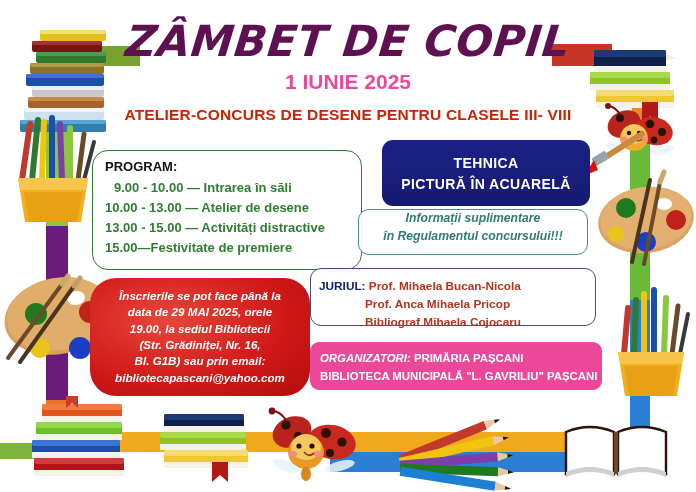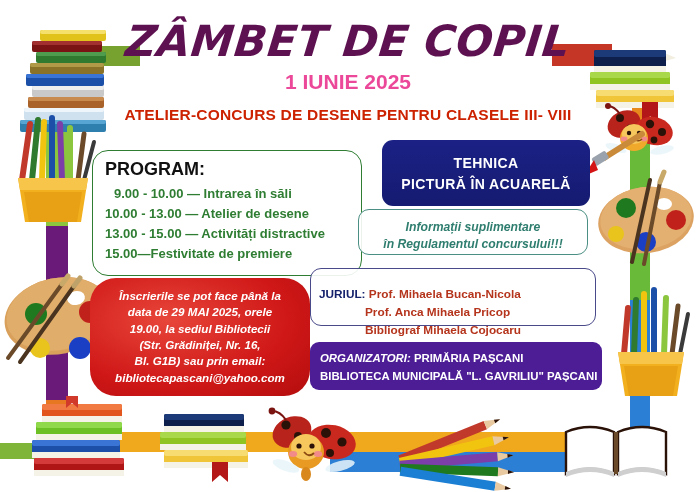--- a/index.html
+++ b/index.html
@@ -44,21 +44,21 @@
     font-size:15.5px;font-weight:bold;color:#cc2200;letter-spacing:0.2px;
   }
 
   
   .program-box{
     position:absolute;left:92px;top:150px;width:270px;
     border:1.6px solid #2e7d32;border-radius:16px;
     background:rgba(255,255,255,0.92);
     padding:8px 10px 10px 12px;box-sizing:border-box;
   }
-  .program-title{font-size:18px;font-weight:bold;color:#111;margin-bottom:4px;}
+  .program-title{font-size:13px;font-weight:bold;color:#111;margin-bottom:4px;}
   .program-line{font-size:13px;font-weight:bold;color:#2e7d32;line-height:1.55;white-space:nowrap;}
   .program-line.indent{padding-left:9px;}
 
   
   .reg-box{
     position:absolute;left:90px;top:278px;width:220px;height:118px;
     background:radial-gradient(ellipse at 35% 35%, #e8463a 0%, #cf1717 60%, #b40d0d 100%);
     border-radius:26px;
     display:flex;align-items:center;justify-content:center;
     box-sizing:border-box;padding:6px 8px;
@@ -75,39 +75,39 @@
     border-radius:11px;
     display:flex;flex-direction:column;align-items:center;justify-content:center;
   }
   .tehnica-l1{color:#fff;font-size:14px;font-weight:bold;letter-spacing:0.4px;}
   .tehnica-l2{color:#fff;font-size:14px;font-weight:bold;letter-spacing:0.4px;margin-top:5px;}
 
   
   .info-box{
     position:absolute;left:358px;top:209px;width:228px;height:44px;
     border:1.4px solid #4b8f84;border-radius:11px;background:rgba(255,255,255,0.9);
-    display:flex;flex-direction:column;align-items:center;justify-content:flex-end;
+    display:flex;flex-direction:column;align-items:center;justify-content:flex-start;
   }
   .info-l{color:#2e7d6e;font-size:12.2px;font-weight:bold;font-style:italic;line-height:1.45;}
 
   
   .jury-box{
     position:absolute;left:310px;top:268px;width:286px;height:58px;
     border:1.3px solid #4a4a8a;border-radius:11px;background:rgba(255,255,255,0.9);
-    padding:17px 8px;box-sizing:border-box;
+    padding:9px 8px;box-sizing:border-box;
   }
   .jury-row{font-size:11.8px;font-weight:bold;line-height:1.52;white-space:nowrap;}
   .jury-label{color:#15216b;}
   .jury-name{color:#b5341c;}
   .jury-indent{padding-left:46px;}
 
   
   .org-box{
     position:absolute;left:310px;top:342px;width:292px;height:48px;
-    background:#4c1d95;border-radius:9px;
+    background:#ec4899;border-radius:9px;
     padding:7px 10px;box-sizing:border-box;
   }
   .org-row{color:#fff;font-size:11.4px;font-weight:bold;line-height:1.62;white-space:nowrap;}
   .org-label{font-style:italic;}
 
   
   .art{position:absolute;}
   svg{display:block;overflow:visible;}
 </style>
 </head>

